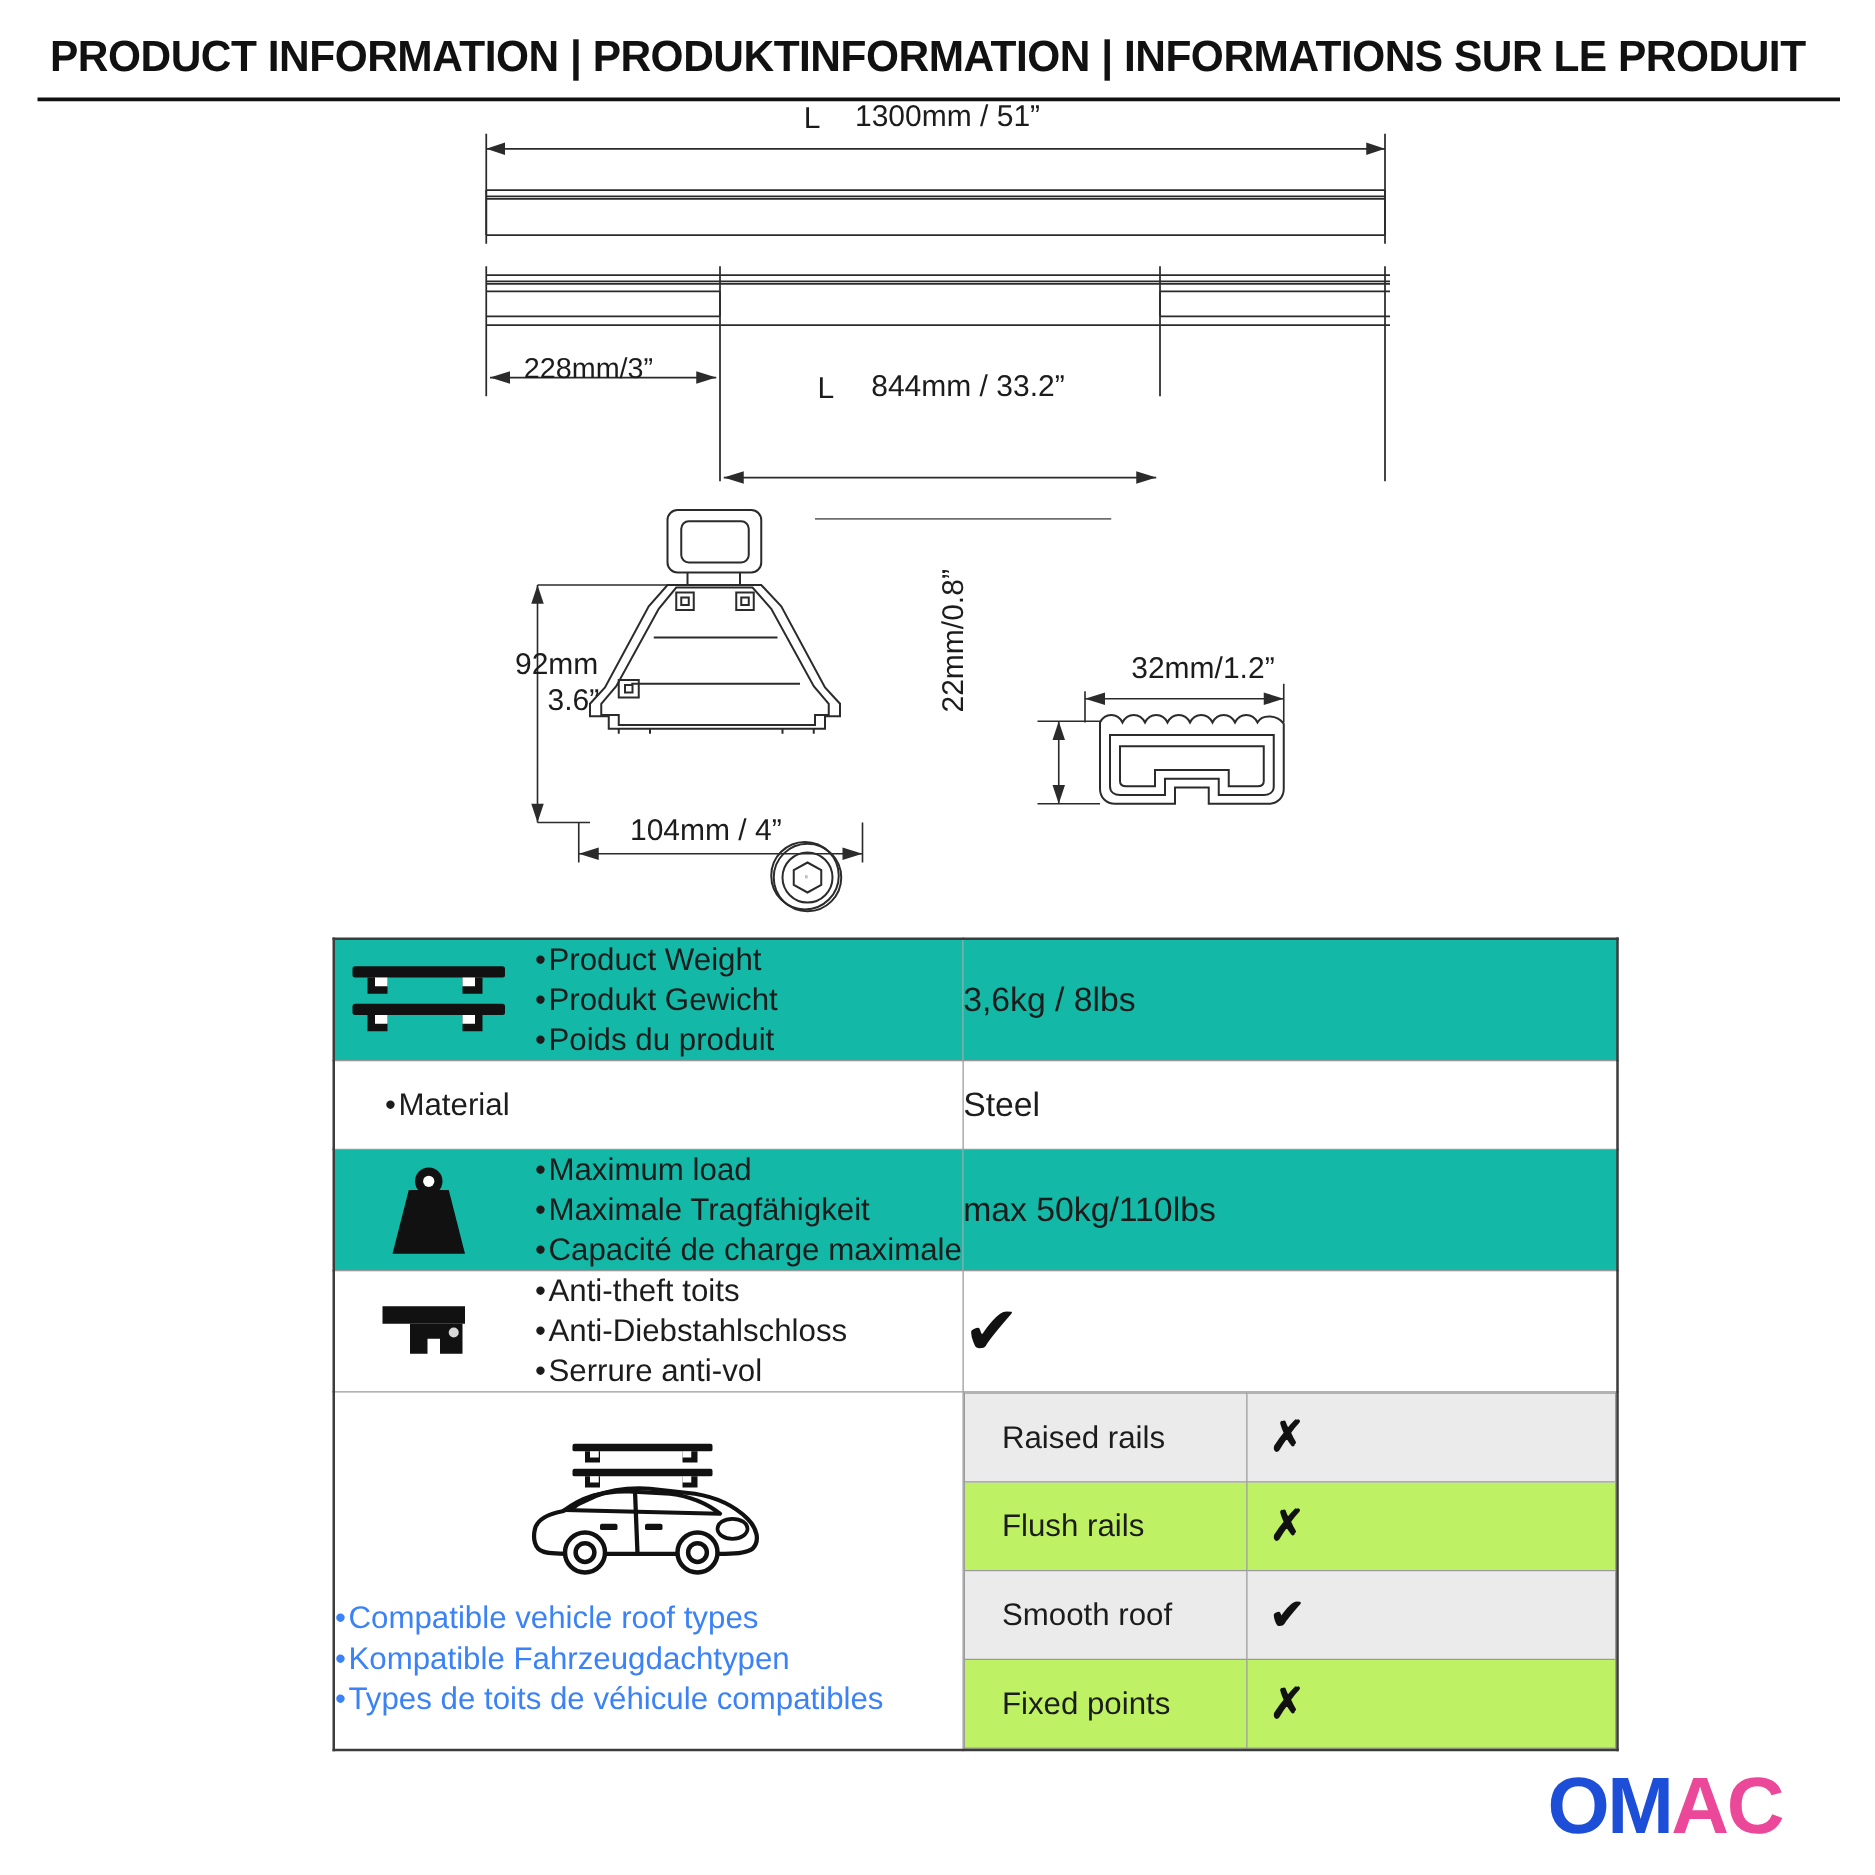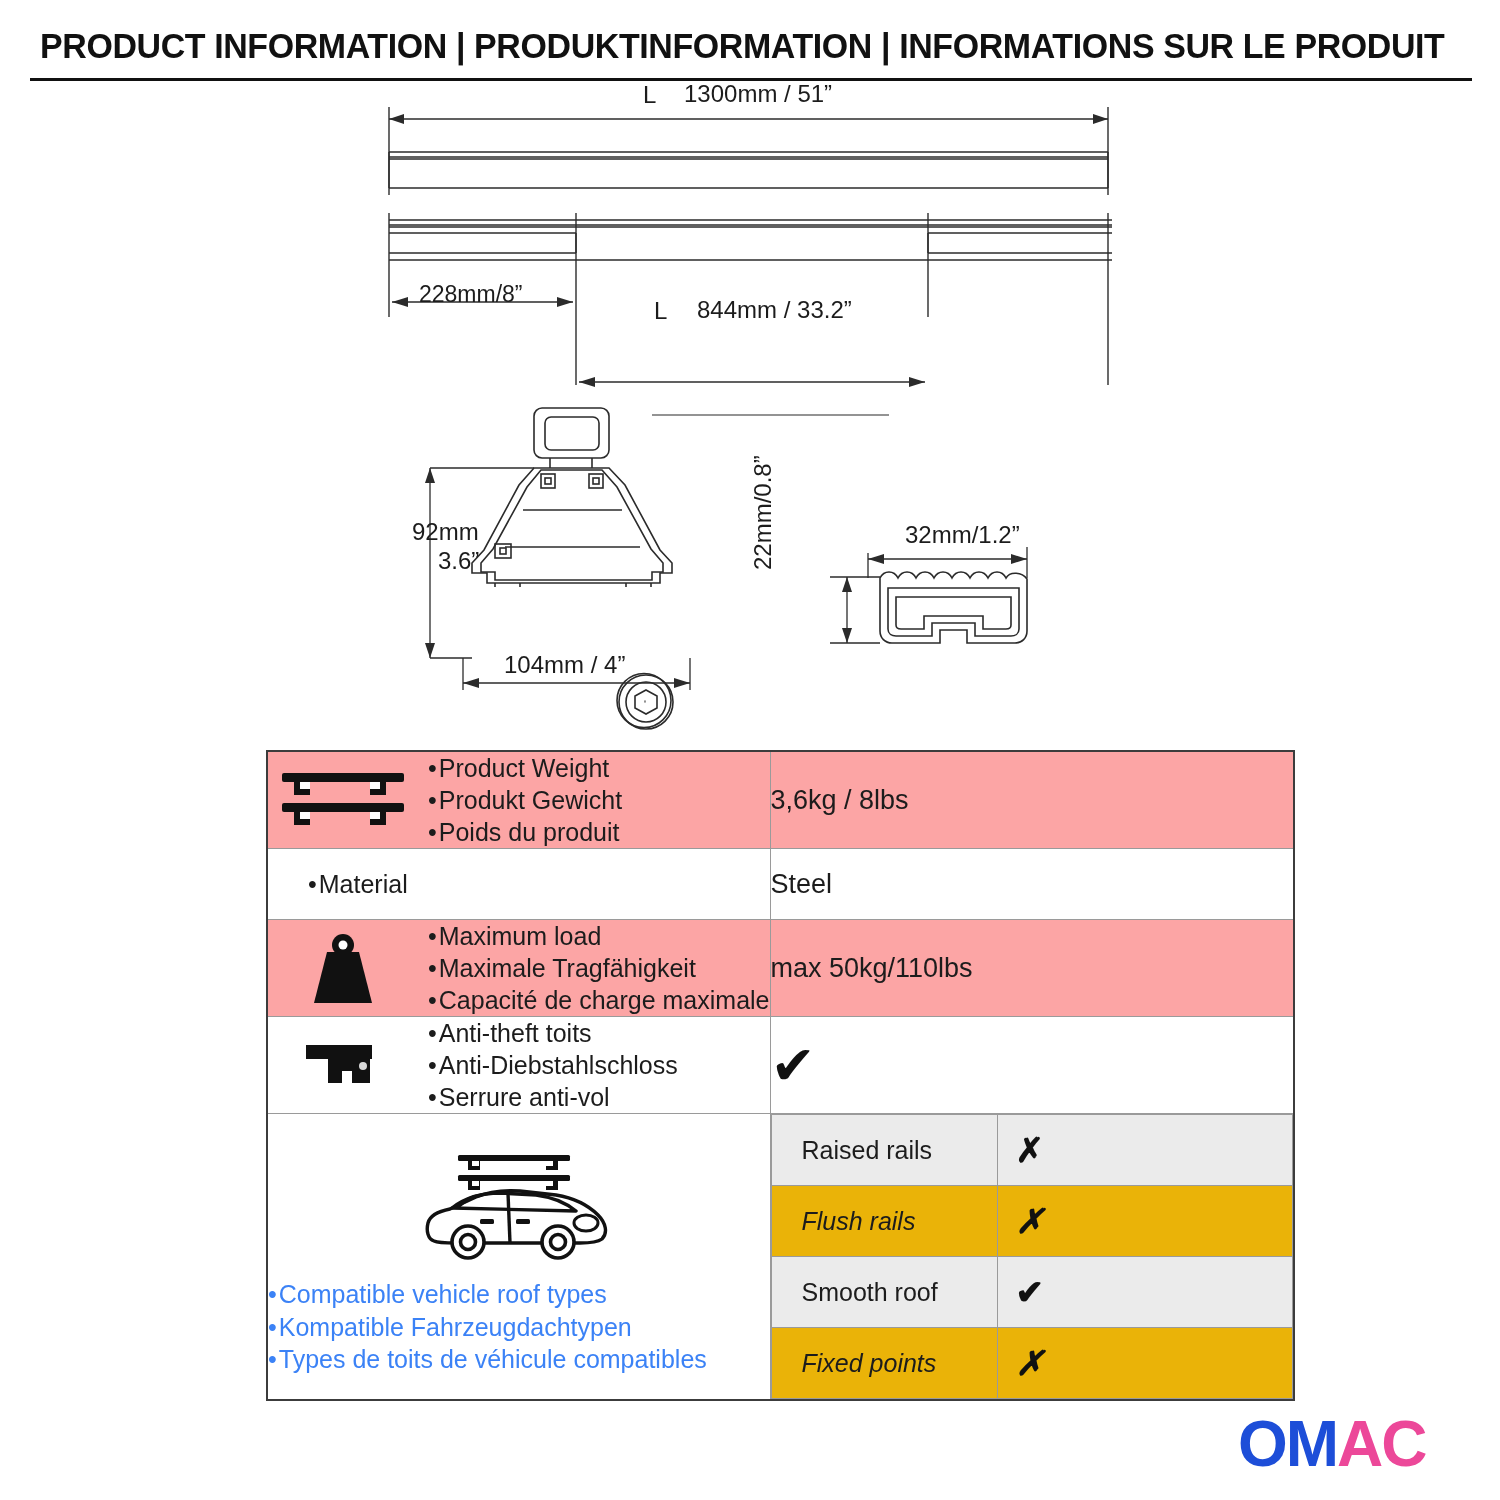--- a/index.html
+++ b/index.html
@@ -68,21 +68,21 @@
     width: 1029px;
     border: 2px solid #3c3c3c;
     border-collapse: collapse;
     background: #ffffff;
   }
   .spec-table td {
     border: 1px solid #9a9a9a;
     padding: 0;
     vertical-align: middle;
   }
-  .spec-table tr.shaded > td { background: #fca5a5; }
+  .spec-table tr.shaded > td { background: #14b8a6; }
   .spec-table tr.plain  > td { background: #ffffff; }
 
   .cell-label {
     width: 454px;
     padding: 10px 6px 10px 10px;
   }
   .cell-value {
     padding-left: 24px;
     font-size: 27px;
     color: #1c1c1c;
@@ -120,21 +120,21 @@
   .roof-sub { width: 100%; border-collapse: collapse; }
   .roof-sub td {
     border: 1px solid #9a9a9a;
     height: 70px;
     font-size: 25px;
     color: #1c1c1c;
   }
   .roof-sub td.name { width: 195px; padding-left: 30px; }
   .roof-sub td.val  { padding-left: 18px; }
   .roof-sub tr.shaded td { background: #ebebeb; }
-  .roof-sub tr.plain td  { background: #eab308; font-style: italic; }
+  .roof-sub tr.plain td  { background: #bef264; }
 
   .roof-label-cell {
     padding: 14px 8px 14px 10px;
     vertical-align: top;
   }
   .roof-icon-wrap { display:flex; justify-content:center; margin-top: 4px; }
   .roof-text {
     font-size: 25px;
     line-height: 1.3;
     margin-top: 12px;
@@ -306,21 +306,21 @@
       <polygon points="868,474 884,469 884,479"></polygon>
       <polygon points="1027,474 1011,469 1011,479"></polygon>
       <polygon points="847,492 842,507 852,507"></polygon>
       <polygon points="847,558 842,543 852,543"></polygon>
     </g>
   </svg>
 
   <div class="lbl-L" style="left:643px; top:-4px;">L</div>
   <div class="dim-text" style="left:684px; top:-5px;">1300mm / 51”</div>
 
-  <div class="dim-text small" style="left:419px; top:196px;">228mm/8”</div>
+  <div class="dim-text small" style="left:419px; top:196px;">228mm/3”</div>
 
   <div class="lbl-L" style="left:654px; top:212px;">L</div>
   <div class="dim-text" style="left:697px; top:211px;">844mm / 33.2”</div>
 
   <div class="dim-text" style="left:412px; top:433px;">92mm</div>
   <div class="dim-text" style="left:438px; top:462px;">3.6”</div>
 
   <div class="dim-text" style="left:504px; top:566px;">104mm / 4”</div>
 
   <div class="dim-text" style="left:905px; top:436px;">32mm/1.2”</div>

